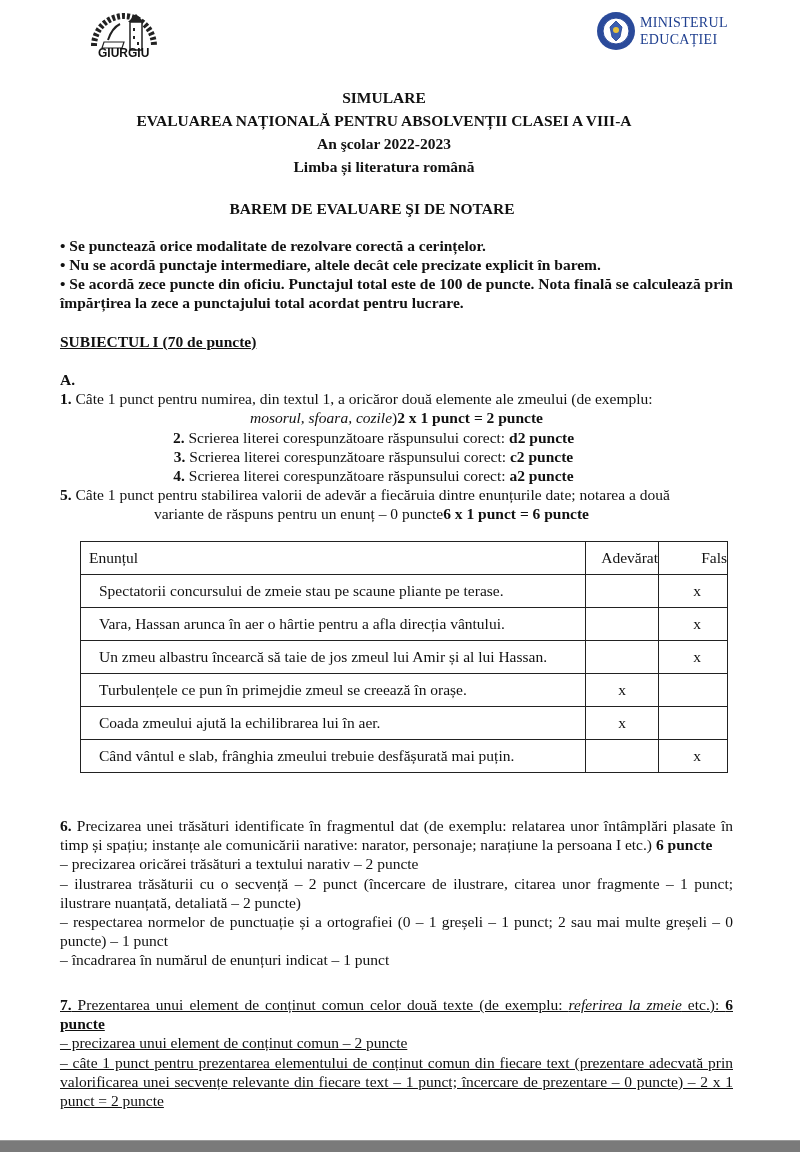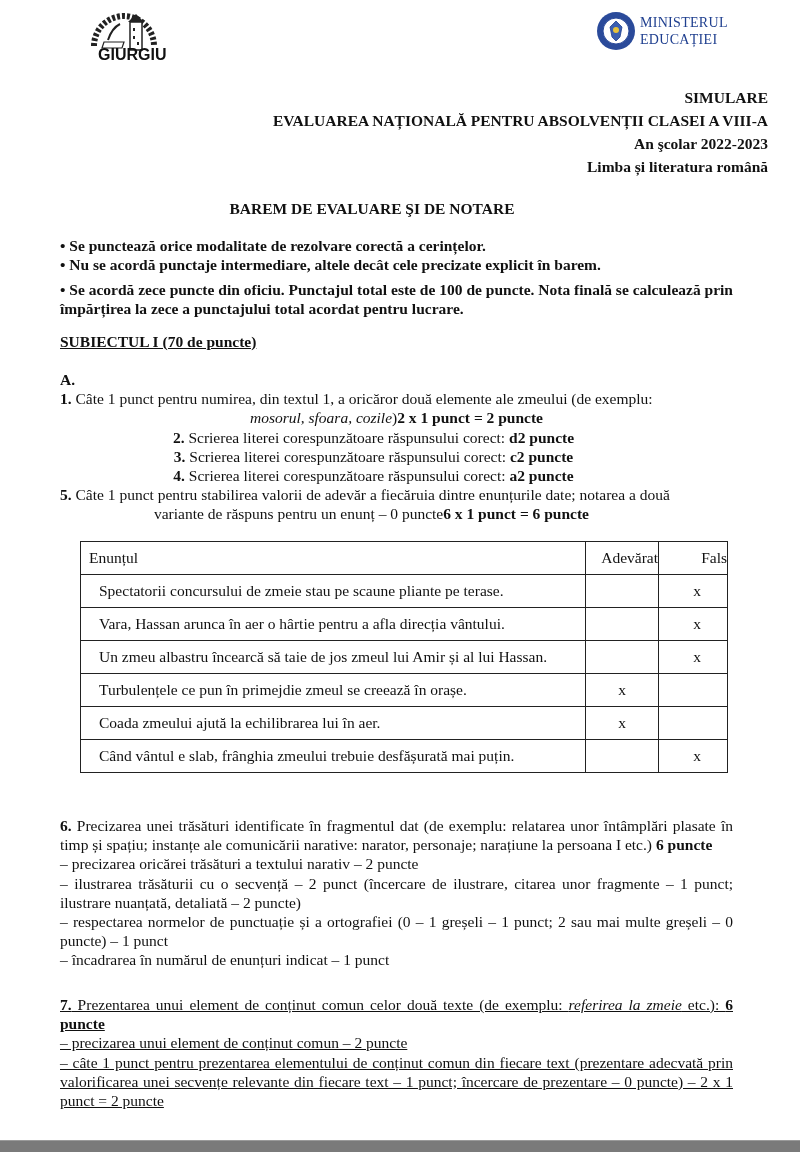--- a/index.html
+++ b/index.html
@@ -15,25 +15,25 @@
   }
   .logo-right {
     position: absolute; left: 596px; top: 6px; width: 150px; height: 50px;
     display: flex; align-items: center;
   }
   .ministry-text {
     font-family: "Liberation Serif", "DejaVu Serif", serif;
     color: #1f3f8f; font-size: 14px; line-height: 17px; margin-left: 4px;
     letter-spacing: 0.3px;
   }
-  .header-block { position: absolute; left: 0; top: 86px; width: 768px; text-align: right; font-weight: bold; }
+  .header-block { position: absolute; left: 0; top: 86px; width: 768px; text-align: center; font-weight: bold; }
   .header-block div { line-height: 23px; font-size: 15.5px; }
   .barem-title { position: absolute; left: 0; top: 200px; width: 744px; text-align: center; font-weight: bold; font-size: 15.5px; }
   .rules { position: absolute; left: 60px; top: 236px; width: 673px; font-weight: bold; line-height: 19px; }
-  .rules div.just { text-align: justify; margin-top: 6px; }
+  .rules div.just { text-align: justify; }
   .subject { position: absolute; left: 60px; top: 333px; font-weight: bold; text-decoration: underline; }
   .sectionA { position: absolute; left: 60px; top: 370px; width: 673px; line-height: 19.2px; }
   .row { display: flex; justify-content: center; }
   .row .pts { font-weight: bold; }
   .just { text-align: justify; }
   .tbl {
     position: absolute; left: 80px; top: 541px; width: 648px;
     border-collapse: collapse; font-size: 15.5px; padding-left: 45px;
   }
   .tbl td, .tbl th {
@@ -61,21 +61,21 @@
     <svg width="80" height="58" viewBox="0 0 80 58">
       <path d="M10 40 A30 30 0 0 1 70 40" fill="none" stroke="#222" stroke-width="6" stroke-dasharray="3 2"></path>
       <rect x="46" y="16" width="12" height="28" fill="#fff" stroke="#222" stroke-width="1.5"></rect>
       <rect x="49" y="22" width="2" height="3" fill="#222"></rect>
       <rect x="49" y="30" width="2" height="3" fill="#222"></rect>
       <rect x="53" y="36" width="2" height="3" fill="#222"></rect>
       <path d="M44 16 L52 8 L60 16 Z" fill="#222"></path>
       <path d="M20 36 L40 36 L38 42 L18 42 Z" fill="#fff" stroke="#222" stroke-width="1.2"></path>
       <path d="M24 34 Q28 22 36 18" fill="none" stroke="#222" stroke-width="2"></path>
     </svg>
-    <div style="position:absolute;left:14px;top:40px;font-family:'Liberation Sans',sans-serif;font-weight:bold;font-size:16px;color:#111;">GIURGIU</div>
+    <div style="position:absolute;left:14px;top:40px;font-family:'Liberation Sans',sans-serif;font-weight:bold;font-size:12px;color:#111;">GIURGIU</div>
   </div>
 
   <div class="logo-right">
     <svg width="40" height="40" viewBox="0 0 40 40">
       <circle cx="20" cy="20" r="19" fill="#2a4a9a"></circle>
       <circle cx="20" cy="20" r="13" fill="#ffffff" stroke="#2a4a9a" stroke-width="1"></circle>
       <path d="M20 10 L26 16 L24 26 L20 30 L16 26 L14 16 Z" fill="#3b5fb0" stroke="#1f3f8f" stroke-width="0.8"></path>
       <circle cx="20" cy="19" r="3" fill="#e8c33a"></circle>
     </svg>
     <div class="ministry-text">

